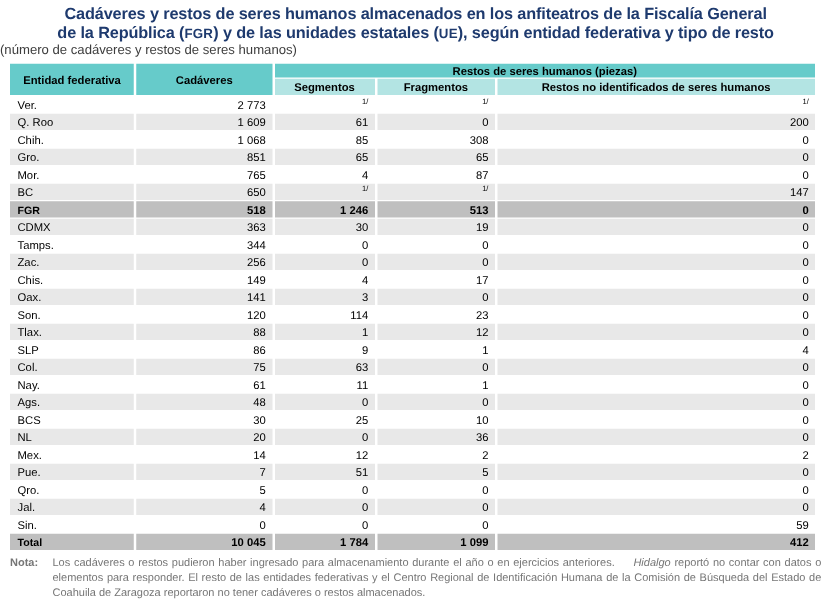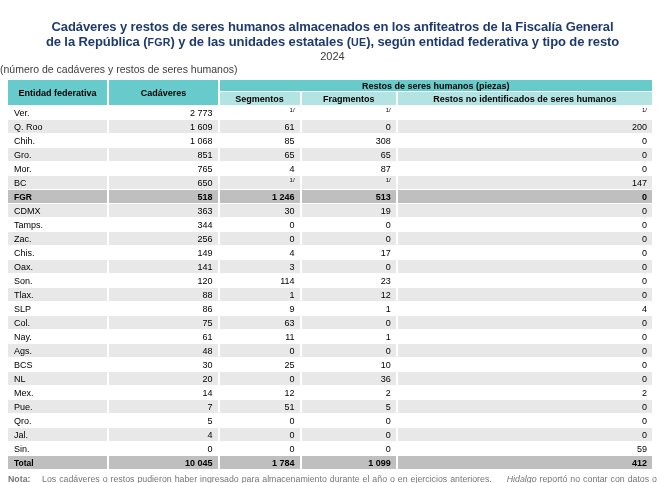--- a/index.html
+++ b/index.html
@@ -7,21 +7,21 @@
     width: 665px; height: 483px;
     background: #ffffff;
     font-family: "Liberation Sans", sans-serif;
     color: #000;
     overflow: hidden;
   }
   .page { width: 665px; height: 483px; position: relative; }
 
   
   .title {
-    padding-top: 20px;
+    padding-top: 4px;
     text-align: center;
     color: #1E3A6E;
     font-weight: bold;
     font-size: 13px;
     line-height: 14.5px;
     letter-spacing: -0.1px;
   }
   .year {
     text-align: center; font-size: 11px; color: #3d3d3d;
     line-height: 13px; margin-top: 1px;
@@ -74,21 +74,20 @@
 </style>
 </head>
 <body>
 
 <div class="page">
 
   <div class="title">
     <div>Cadáveres y restos de seres humanos almacenados en los anfiteatros de la Fiscalía General</div>
     <div><span>de la República (</span><span class="sc">FGR</span><span>) y de las unidades estatales (</span><span class="sc">UE</span><span>), según entidad federativa y tipo de resto</span></div>
   </div>
-  <div class="year">2024</div>
   <div class="unit">(número de cadáveres y restos de seres humanos)</div>
 
   <table class="data">
     <colgroup>
       <col class="c1">
         <col class="c2">
         <col class="c3">
         <col class="c4">
         <col class="c5">
     </colgroup>

